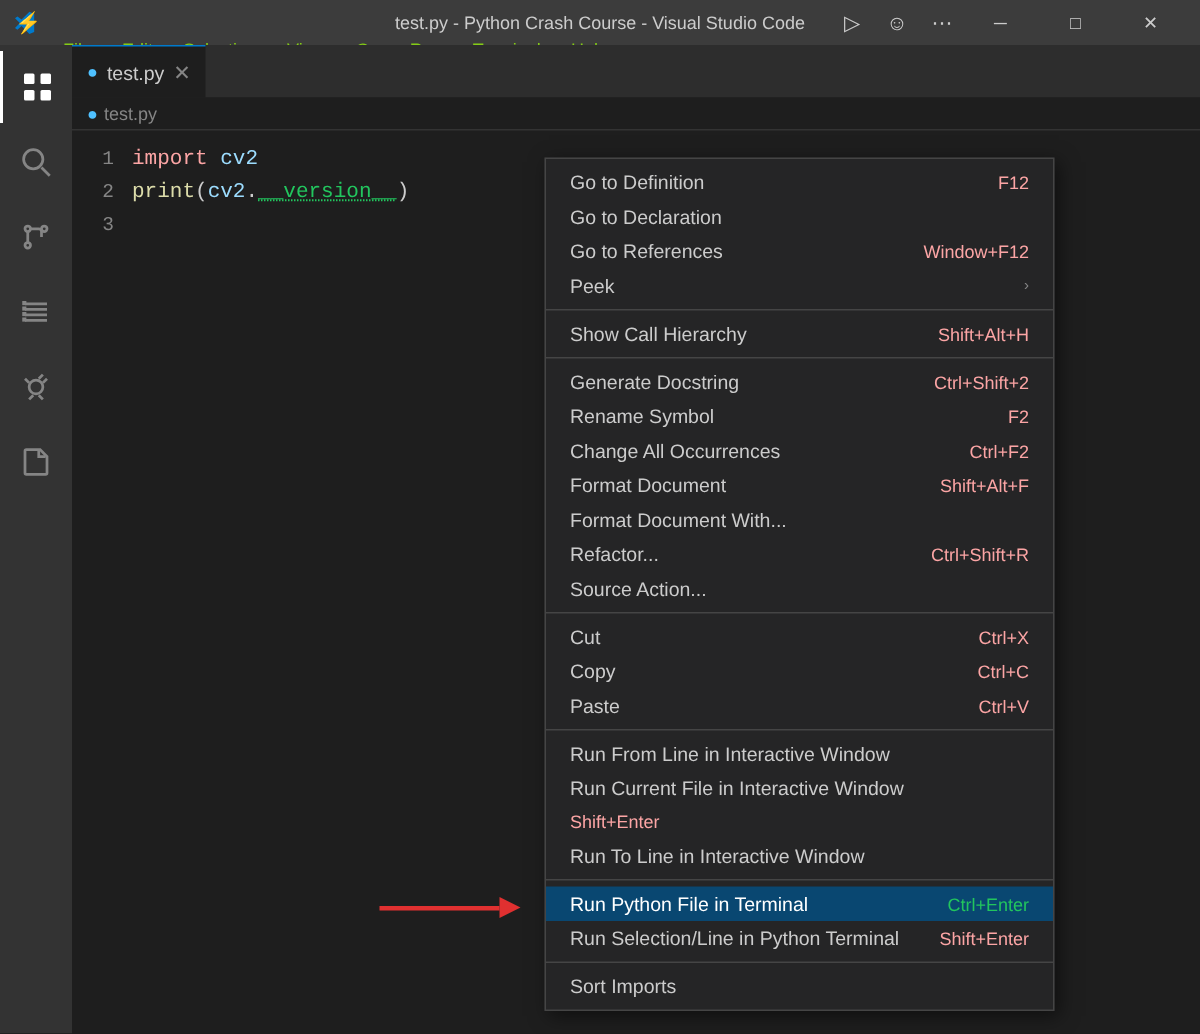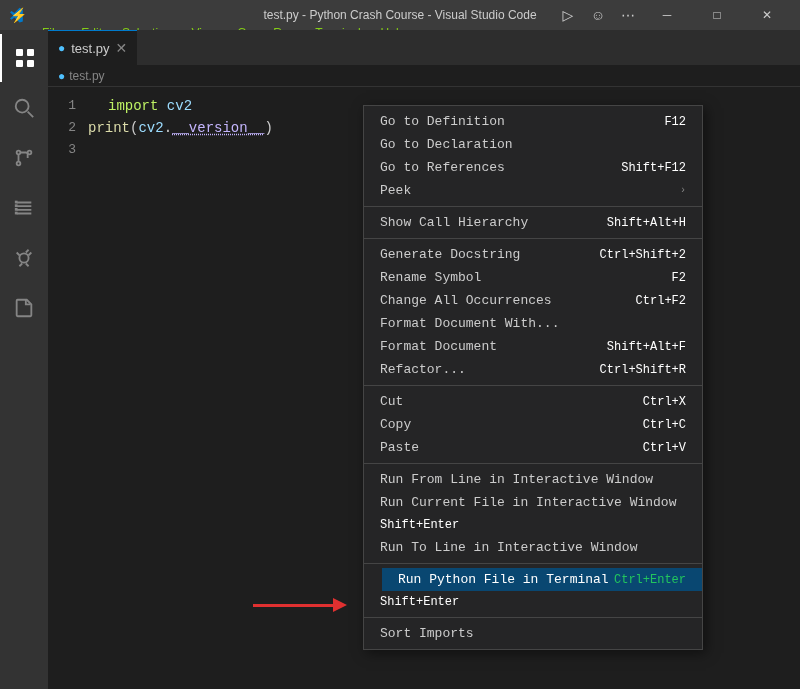--- a/index.html
+++ b/index.html
@@ -175,21 +175,21 @@
       text-align: right;
       padding-right: 12px;
       color: #858585;
       font-size: 13px;
       user-select: none;
     }
     .code-lines {
       flex: 1;
     }
     .code-line { height: 22px; }
-    .kw { color: #bef264; margin-left: 20px; }
+    .kw { color: #fca5a5; }
     .fn { color: #dcdcaa; }
     .underline { text-decoration: underline; text-underline-offset: 2px; text-decoration-style: dotted; }
 
     
     .scrollbar {
       width: 14px;
       background: #1e1e1e;
     }
 
     
@@ -205,24 +205,23 @@
       padding: 4px 0;
       font-size: 13px;
     }
     .cm-item {
       display: flex;
       align-items: center;
       justify-content: space-between;
       padding: 4px 16px;
       cursor: pointer;
       color: #cccccc;
-      font-family: Liberation Mono, monospace;
-    }
-    .cm-item.highlighted { background: #094771; color: #ffffff; margin-left: 18px; }
-    .cm-shortcut { color: #ffffff; font-size: 12px; }
+    }
+    .cm-item.highlighted { background: #094771; color: #ffffff; }
+    .cm-shortcut { color: #fca5a5; font-size: 12px; }
     .cm-item.highlighted .cm-shortcut { color: #22c55e; }
     .cm-separator {
       height: 1px;
       background: #454545;
       margin: 4px 0;
     }
     .cm-item-left { display: flex; align-items: center; gap: 6px; }
     .cm-arrow { font-size: 10px; color: #858585; }
 
     
@@ -350,21 +349,21 @@
       <div class="line-numbers">
         <div>1</div>
         <div>2</div>
         <div>3</div>
       </div>
       <div class="code-lines">
         <div class="code-line">
           <span class="kw">import</span> <span style="color:#9cdcfe">cv2</span>
         </div>
         <div class="code-line">
-          <span class="fn">print</span>(<span style="color:#9cdcfe">cv2</span>.<span class="underline" style="color:#c4b5fd">__version__</span>)
+          <span class="fn">print</span>(<span style="color:#9cdcfe">cv2</span>.<span class="underline" style="color:#22c55e">__version__</span>)
         </div>
         <div class="code-line">&nbsp;</div>
       </div>
       <div class="scrollbar"></div>
     </div>
 
     <div class="context-menu">
       <div class="cm-item">
         <span class="cm-item-left">
             <span>Go to Definition</span>
@@ -374,21 +373,21 @@
       <div class="cm-item">
         <span class="cm-item-left">
             <span>Go to Declaration</span>
           </span>
         <span class="cm-shortcut"></span>
       </div>
       <div class="cm-item">
         <span class="cm-item-left">
             <span>Go to References</span>
           </span>
-        <span class="cm-shortcut">Shift+F12</span>
+        <span class="cm-shortcut">Window+F12</span>
       </div>
       <div class="cm-item">
         <span class="cm-item-left">
             <span>Peek</span>
           </span>
         <span class="cm-arrow">›</span>
       </div>
       <div class="cm-separator"></div>
       <div class="cm-item">
         <span class="cm-item-left">
@@ -410,35 +409,41 @@
         <span class="cm-shortcut">F2</span>
       </div>
       <div class="cm-item">
         <span class="cm-item-left">
             <span>Change All Occurrences</span>
           </span>
         <span class="cm-shortcut">Ctrl+F2</span>
       </div>
       <div class="cm-item">
         <span class="cm-item-left">
+            <span>Format Document</span>
+          </span>
+        <span class="cm-shortcut">Shift+Alt+F</span>
+      </div>
+      <div class="cm-item">
+        <span class="cm-item-left">
             <span>Format Document With...</span>
           </span>
         <span class="cm-shortcut"></span>
       </div>
       <div class="cm-item">
         <span class="cm-item-left">
-            <span>Format Document</span>
-          </span>
-        <span class="cm-shortcut">Shift+Alt+F</span>
-      </div>
-      <div class="cm-item">
-        <span class="cm-item-left">
             <span>Refactor...</span>
           </span>
         <span class="cm-shortcut">Ctrl+Shift+R</span>
+      </div>
+      <div class="cm-item">
+        <span class="cm-item-left">
+            <span>Source Action...</span>
+          </span>
+        <span class="cm-shortcut"></span>
       </div>
       <div class="cm-separator"></div>
       <div class="cm-item">
         <span class="cm-item-left">
             <span>Cut</span>
           </span>
         <span class="cm-shortcut">Ctrl+X</span>
       </div>
       <div class="cm-item">
         <span class="cm-item-left">
@@ -475,20 +480,23 @@
         <span class="cm-shortcut"></span>
       </div>
       <div class="cm-separator"></div>
       <div class="cm-item highlighted">
         <span class="cm-item-left">
             <span>Run Python File in Terminal</span>
           </span>
         <span class="cm-shortcut">Ctrl+Enter</span>
       </div>
       <div class="cm-item">
+        <span class="cm-item-left">
+            <span>Run Selection/Line in Python Terminal</span>
+          </span>
         <span class="cm-shortcut">Shift+Enter</span>
       </div>
       <div class="cm-separator"></div>
       <div class="cm-item">
         <span class="cm-item-left">
             <span>Sort Imports</span>
           </span>
         <span class="cm-shortcut"></span>
       </div>
 

